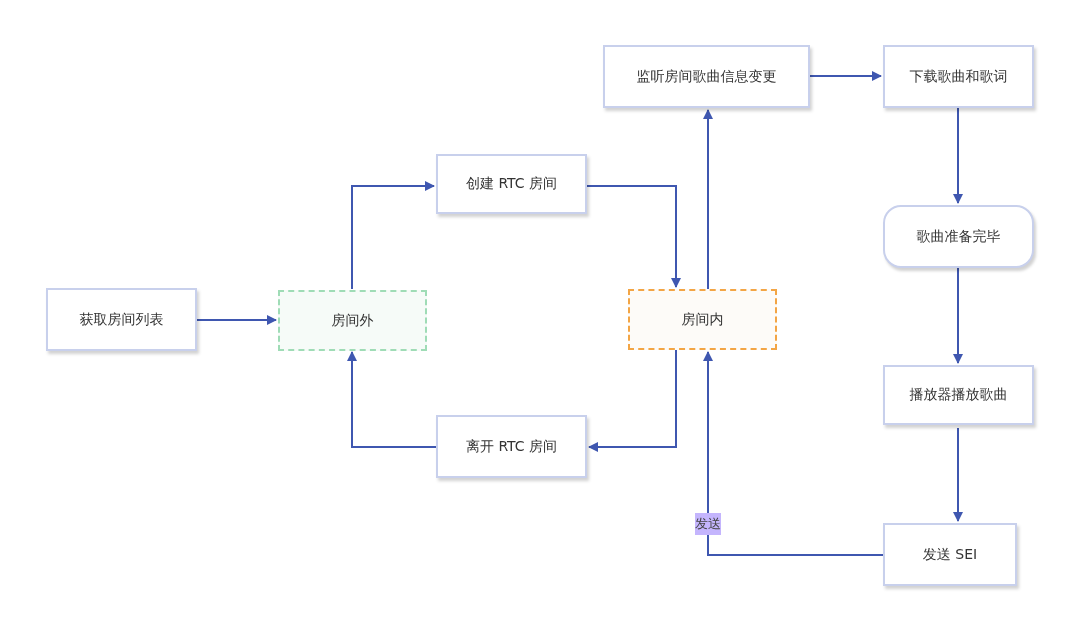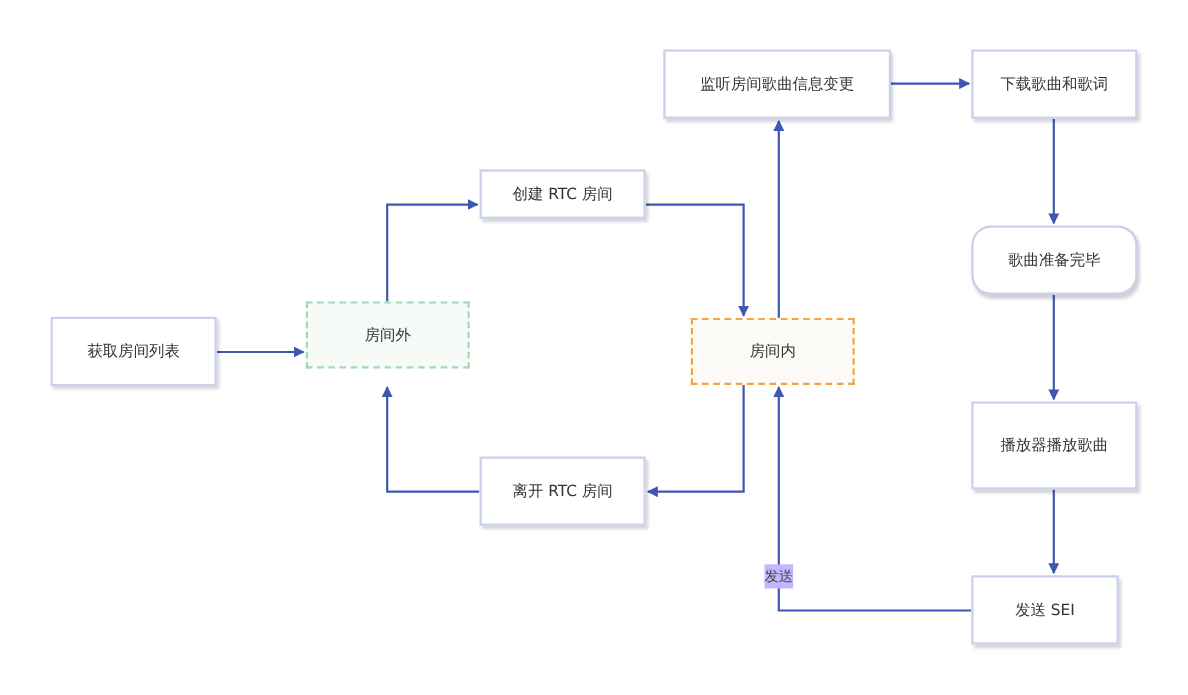--- a/index.html
+++ b/index.html
@@ -36,25 +36,25 @@
     <path d="M958,268 L958,363" marker-end="url(#arrow)"></path>
     <path d="M958,428 L958,521" marker-end="url(#arrow)"></path>
     <path d="M883,555 L708,555 L708,352" marker-end="url(#arrow)"></path>
   </g>
 </svg>
 
 <div class="node solid" style="left:46px;top:288px;width:151px;height:63px;">
     <span>获取房间列表</span>
   </div>
 
-<div class="node dash-green" style="left:278px;top:274px;width:149px;height:61px;">
+<div class="node dash-green" style="left:278px;top:290px;width:149px;height:61px;">
     <span>房间外</span>
   </div>
 
-<div class="node solid" style="left:436px;top:154px;width:151px;height:45px;">
+<div class="node solid" style="left:436px;top:154px;width:151px;height:60px;">
     <span>创建 RTC 房间</span>
   </div>
 
 <div class="node solid" style="left:436px;top:415px;width:151px;height:63px;">
     <span>离开 RTC 房间</span>
   </div>
 
 <div class="node dash-orange" style="left:628px;top:289px;width:149px;height:61px;">
     <span>房间内</span>
   </div>
@@ -64,21 +64,21 @@
   </div>
 
 <div class="node solid" style="left:883px;top:45px;width:151px;height:63px;justify-content:center;">
     <span>下载歌曲和歌词</span>
   </div>
 
 <div class="node solid" style="left:883px;top:205px;width:151px;height:63px;border-radius:18px;">
     <span>歌曲准备完毕</span>
   </div>
 
-<div class="node solid" style="left:883px;top:365px;width:151px;height:80px;">
+<div class="node solid" style="left:883px;top:365px;width:151px;height:60px;">
     <span>播放器播放歌曲</span>
   </div>
 
 <div class="node solid" style="left:883px;top:523px;width:134px;height:63px;">
     <span>发送 SEI</span>
   </div>
 
 <div class="edge-label" style="left:695px;top:513px;">发送</div>
 
 </body></html>

